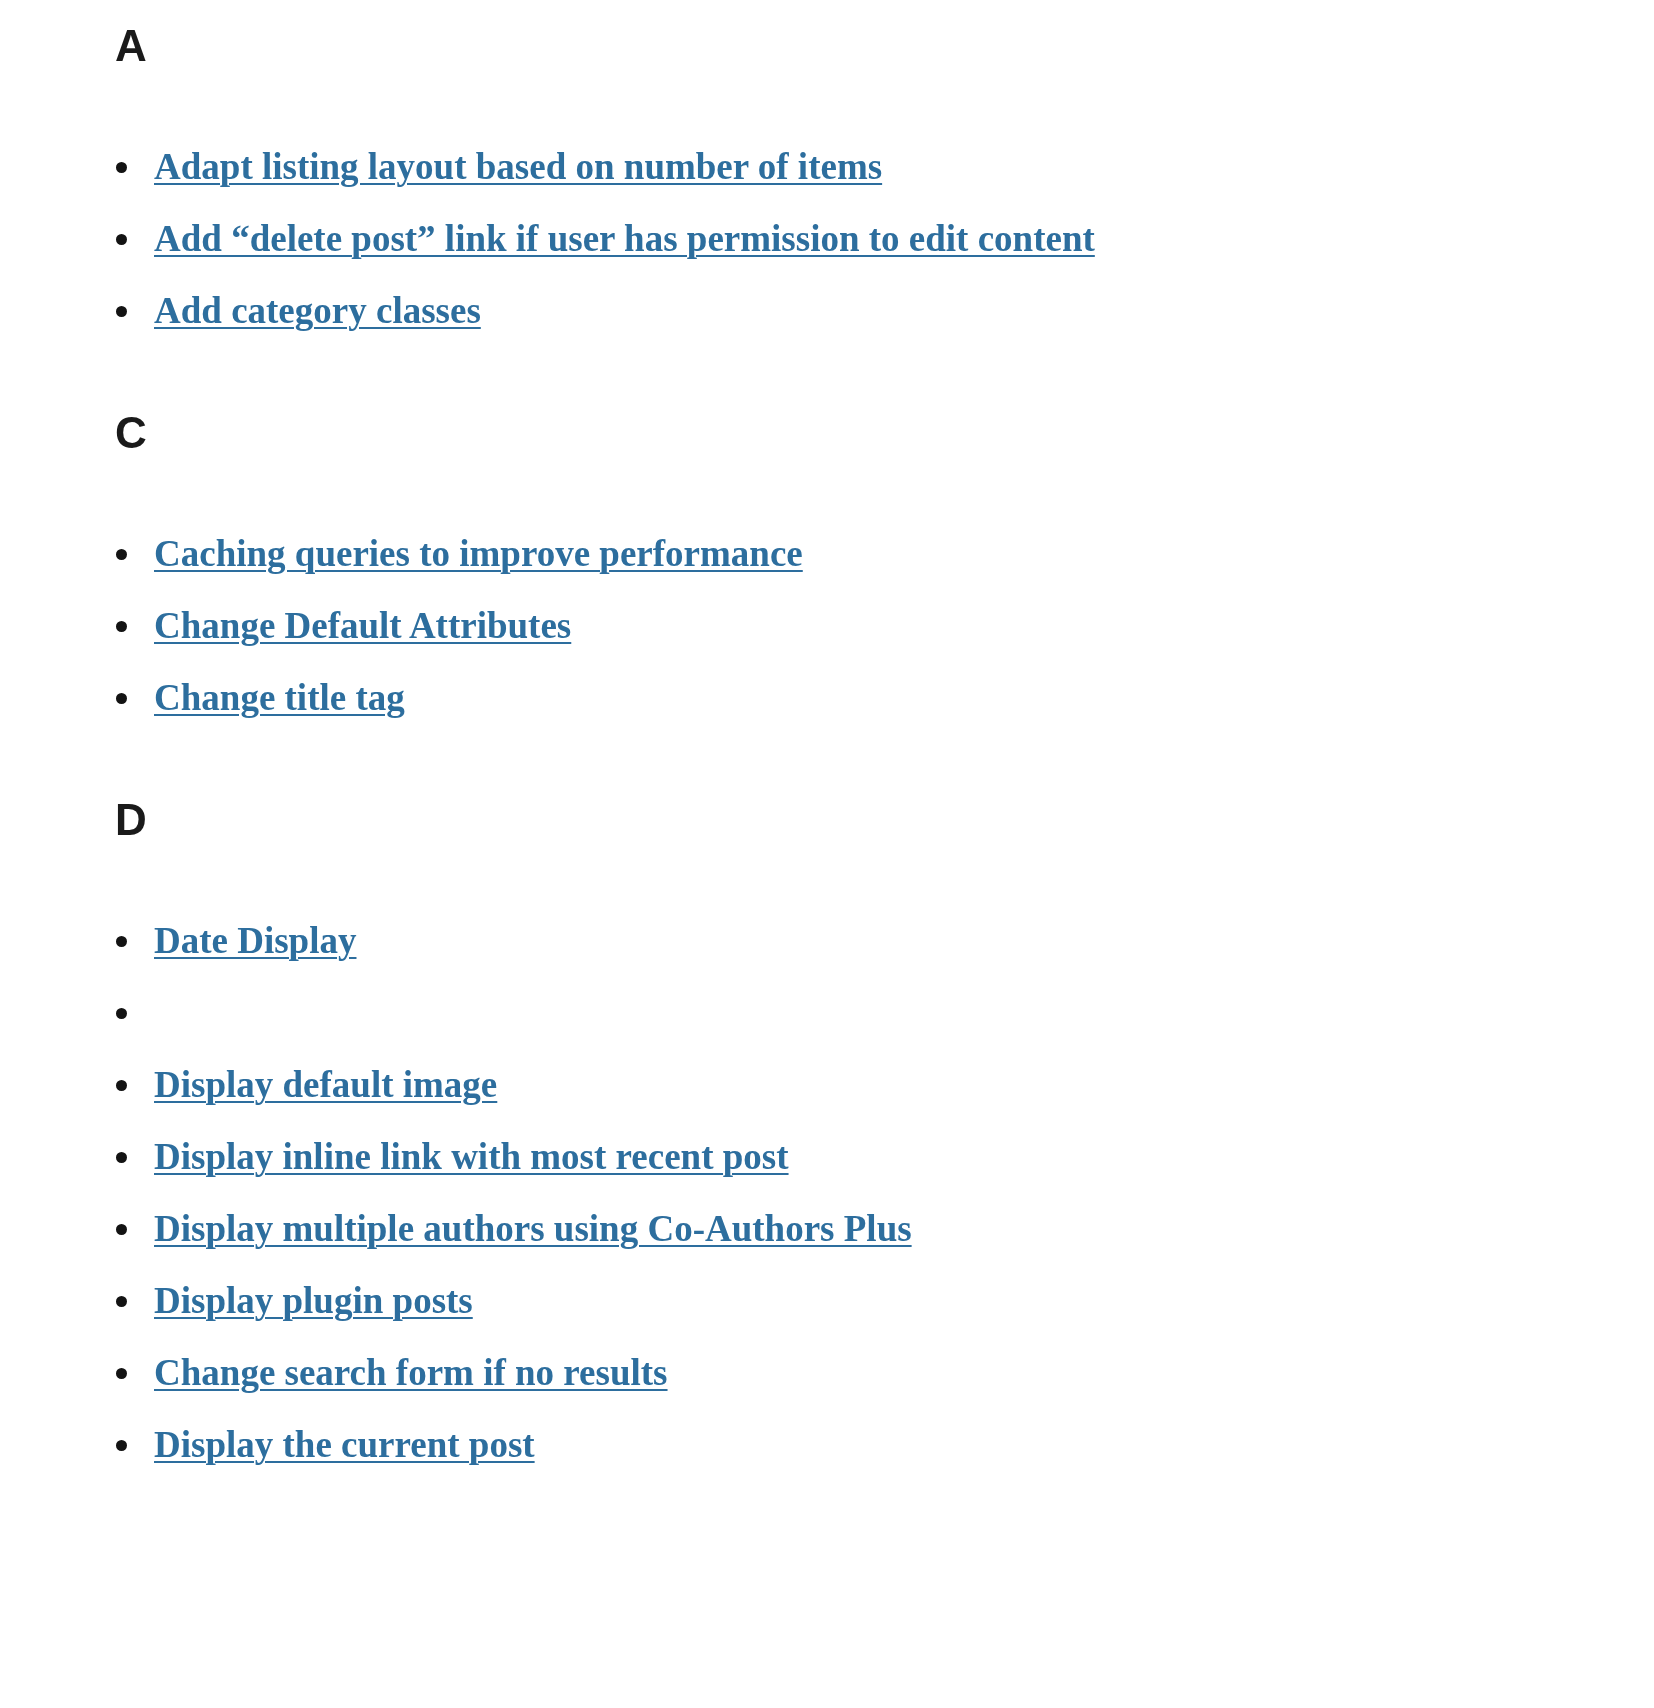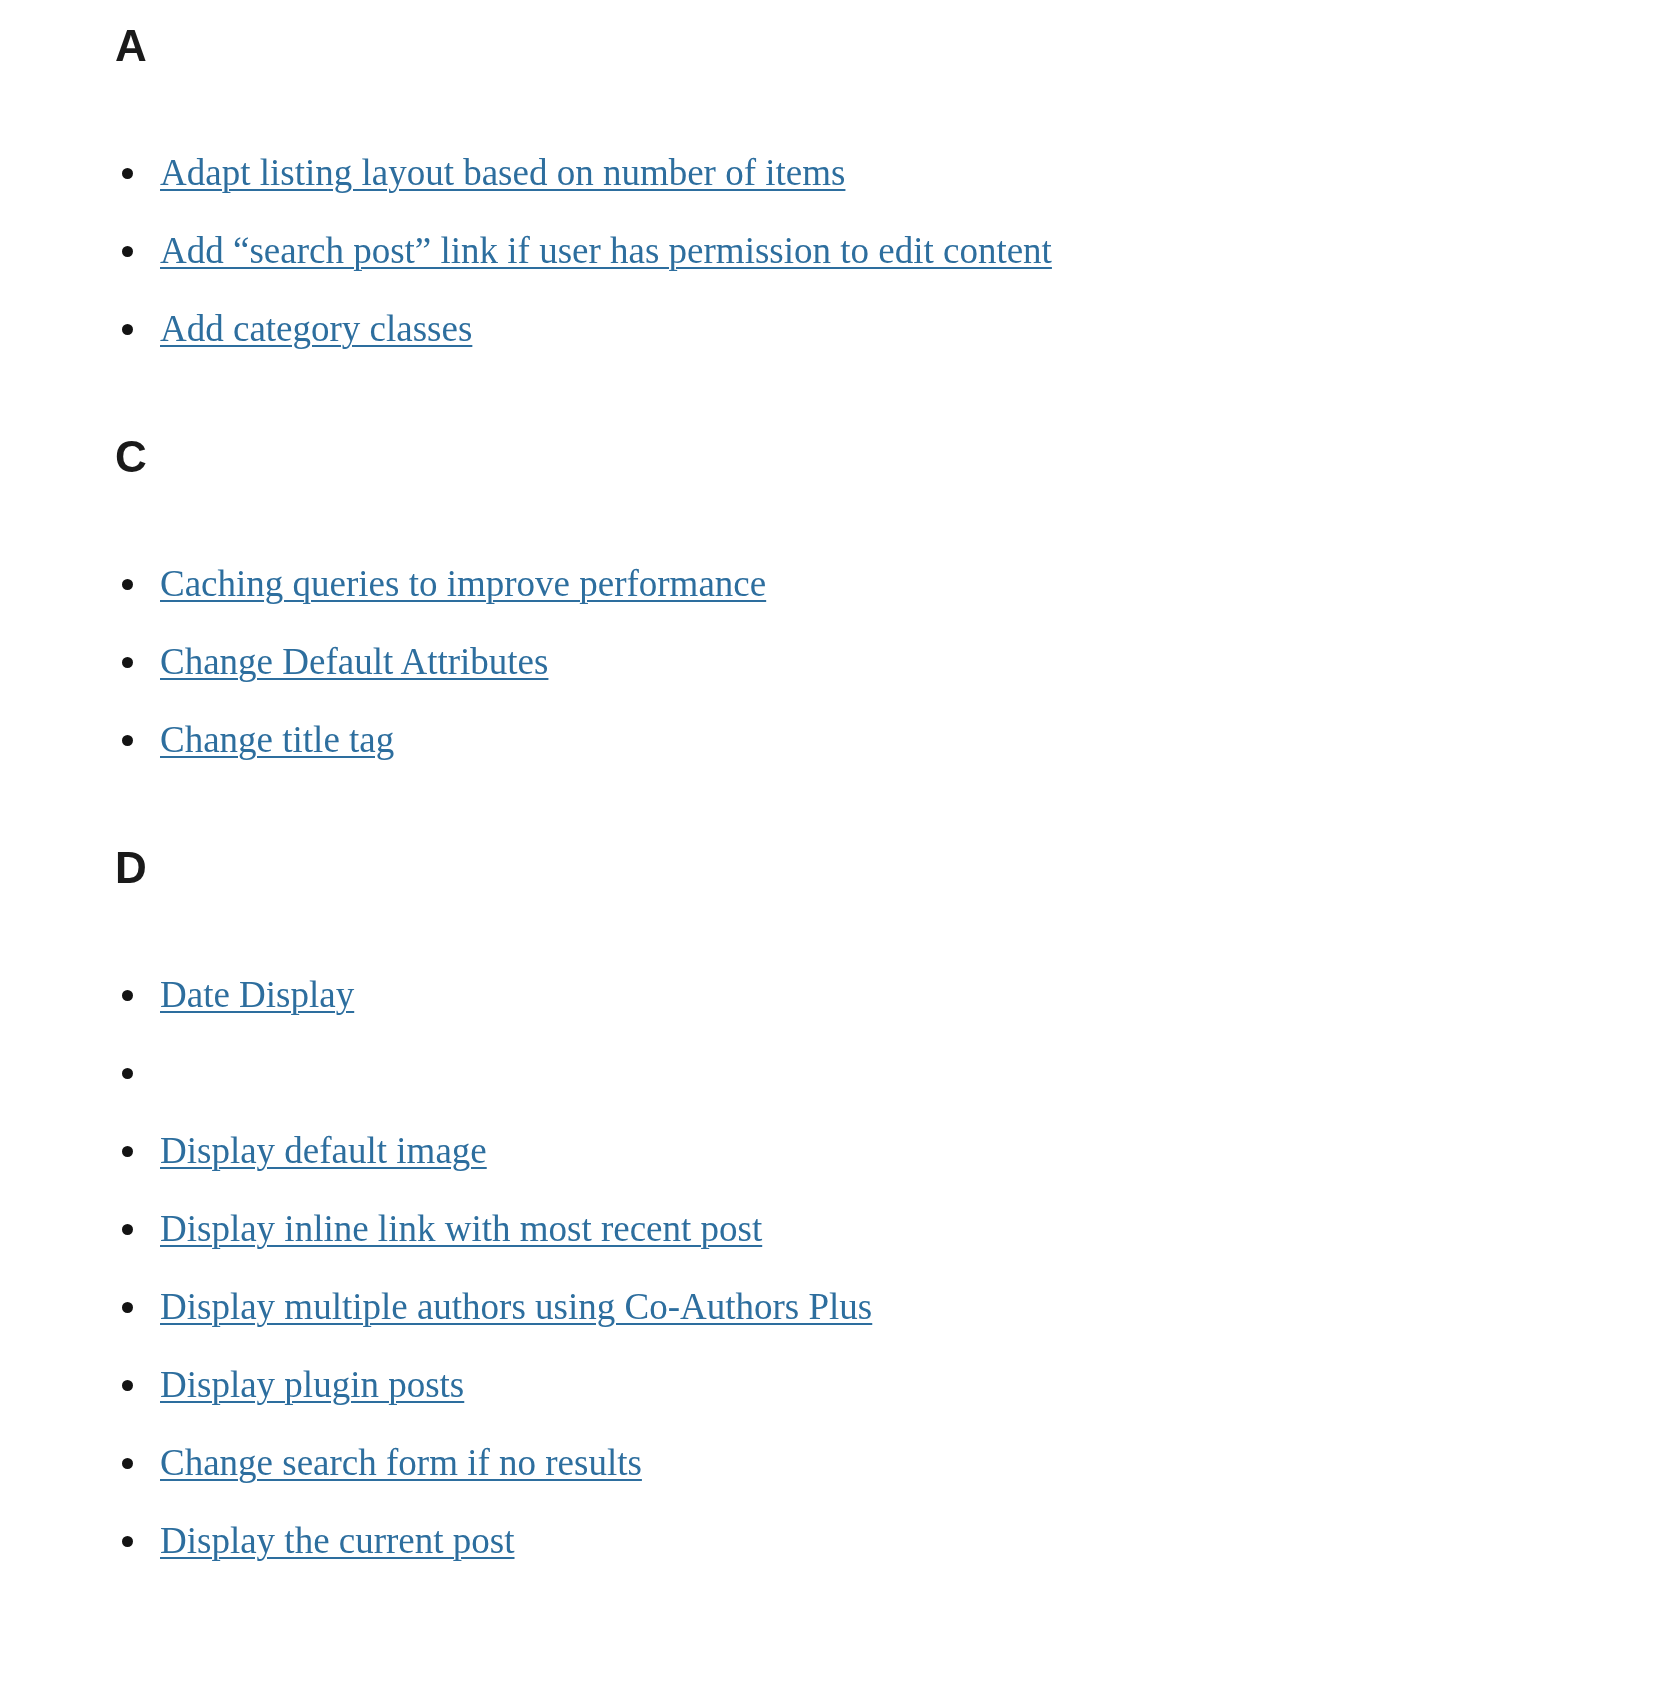--- a/index.html
+++ b/index.html
@@ -57,25 +57,26 @@
   
   ul.link-list {
     list-style: none;
     margin: 0;
     padding: 0;
     padding-top: 62px;
   }
 
   ul.link-list li.link-item {
     position: relative;
-    margin: 7px;
+    margin: 1px;
     padding: 0 0 0 153px;
     height: 71px;
     line-height: 71px;
     font-size: 0;
+    font-weight: bold;
   }
 
   ul.link-list li.link-item .bullet-marker {
     position: absolute;
     left: 115px;
     top: 50%;
     width: 11px;
     height: 11px;
     margin-top: -5px;
     border-radius: 50%;
@@ -98,21 +99,21 @@
 </style>
 </head>
 <body>
 
 <div class="page">
   <div class="index-root" id="index-root">
       <div class="section first">
         <h2 class="section-heading">A</h2>
         <ul class="link-list">
           <li class="link-item"><span class="bullet-marker"></span><a class="index-link" href="#">Adapt listing layout based on number of items</a></li>
-          <li class="link-item"><span class="bullet-marker"></span><a class="index-link" href="#">Add “search post” link if user has permission to edit content</a></li>
+          <li class="link-item"><span class="bullet-marker"></span><a class="index-link" href="#">Add “delete post” link if user has permission to edit content</a></li>
           <li class="link-item"><span class="bullet-marker"></span><a class="index-link" href="#">Add category classes</a></li>
         </ul>
       </div>
       <div class="section subsequent">
         <h2 class="section-heading">C</h2>
         <ul class="link-list">
           <li class="link-item"><span class="bullet-marker"></span><a class="index-link" href="#">Caching queries to improve performance</a></li>
           <li class="link-item"><span class="bullet-marker"></span><a class="index-link" href="#">Change Default Attributes</a></li>
           <li class="link-item"><span class="bullet-marker"></span><a class="index-link" href="#">Change title tag</a></li>
         </ul>

